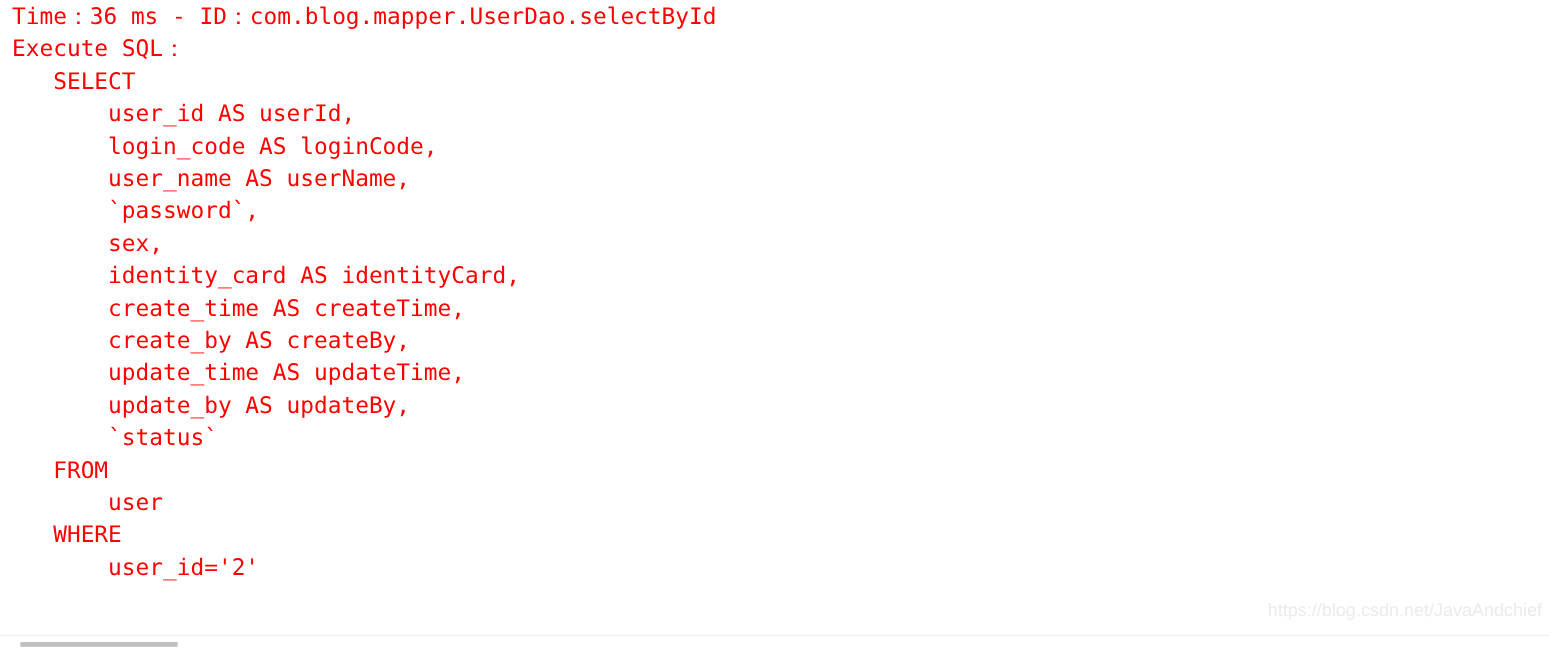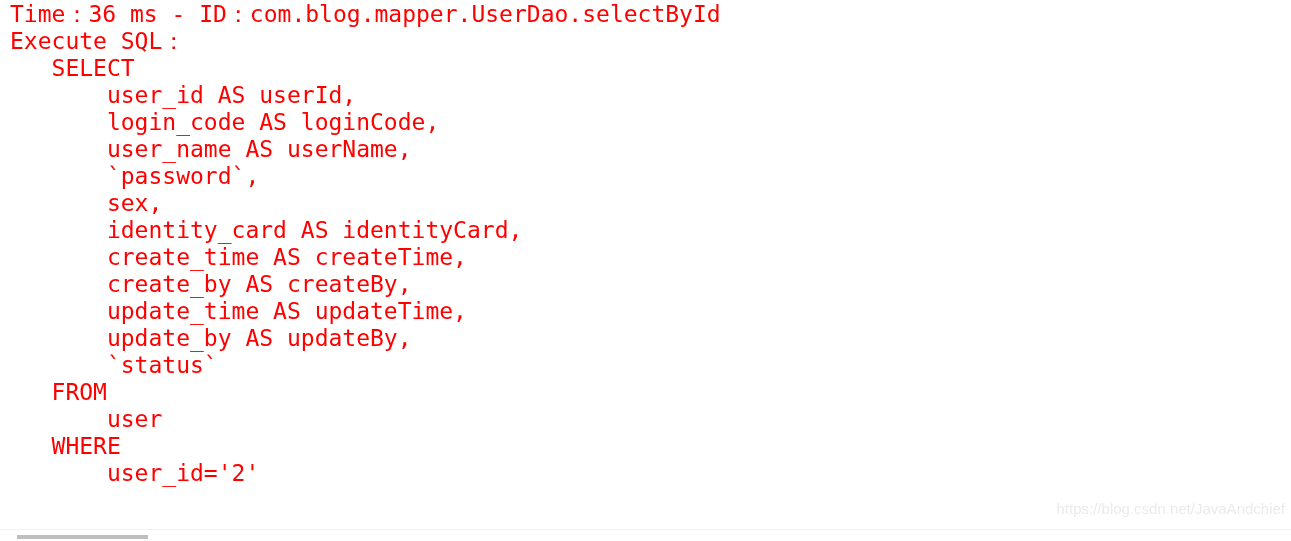--- a/index.html
+++ b/index.html
@@ -32,21 +32,21 @@
     left: 10px;
     top: 1px;
     margin: 0;
     padding: 0;
     list-style: none;
   }
 
   .log-line {
     height: 27px;
     line-height: 27px;
-    font-size: 23px;
+    font-size: 19px;
     font-family: "DejaVu Sans Mono", "Liberation Mono", monospace;
     color: #ff0000;
     white-space: pre;
     letter-spacing: 0px;
     margin: 0;
     padding: 0;
   }
 
   
   #watermark {

